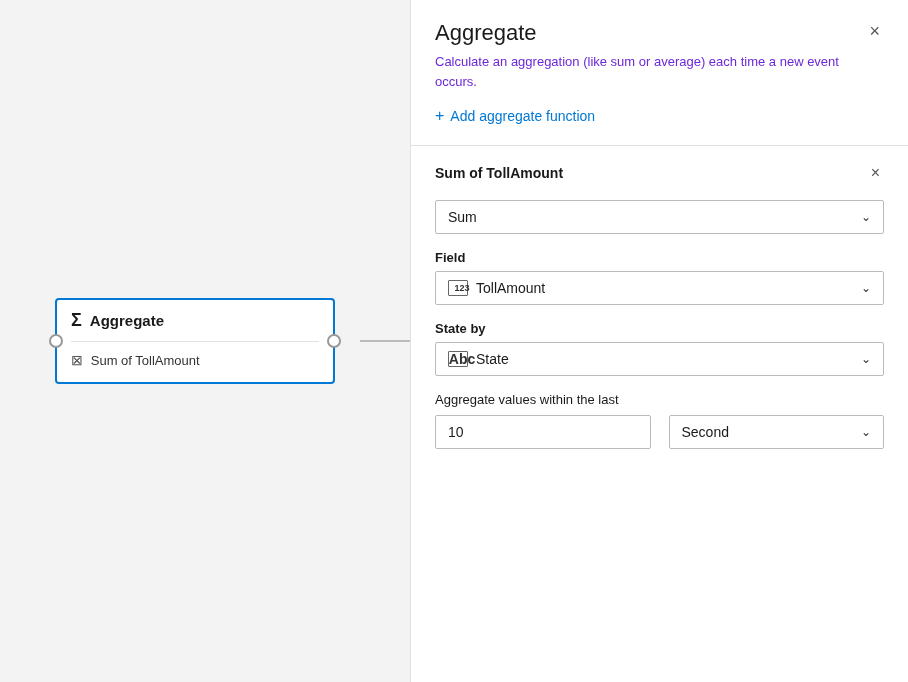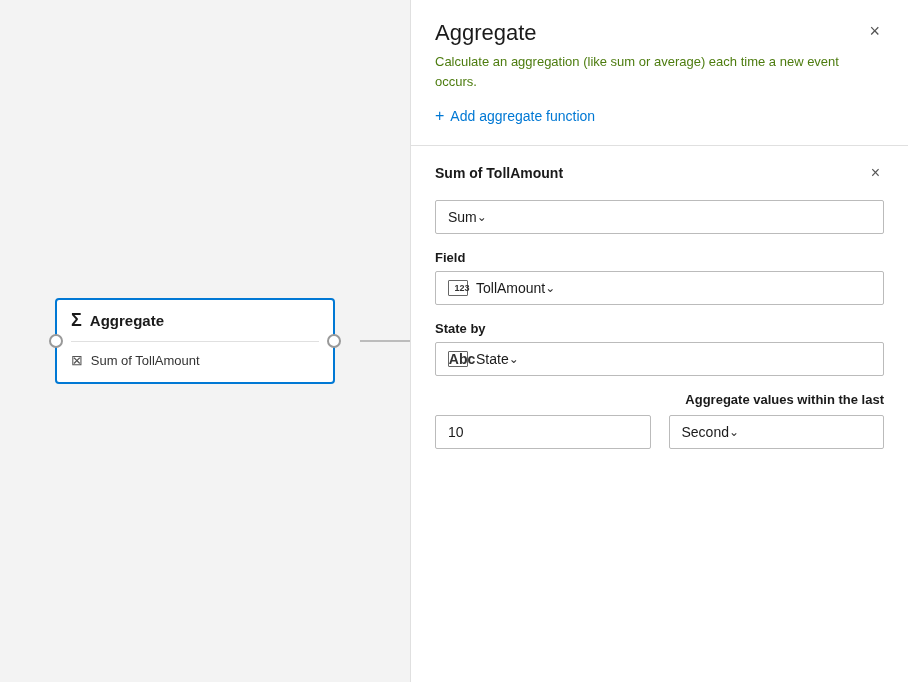--- a/index.html
+++ b/index.html
@@ -132,21 +132,21 @@
       cursor: pointer;
       font-size: 18px;
       color: #555;
       padding: 2px 4px;
       line-height: 1;
     }
 
     .panel-description {
       padding: 0 24px 16px 24px;
       font-size: 13px;
-      color: #4d7c0f;
+      color: #6d28d9;
       line-height: 1.5;
     }
 
     .add-function-btn {
       display: flex;
       align-items: center;
       gap: 6px;
       margin: 0 24px 20px 24px;
       background: none;
       border: none;
@@ -210,20 +210,21 @@
     .dropdown {
       width: 100%;
       border: 1px solid #bbb;
       border-radius: 2px;
       padding: 8px 12px;
       font-size: 14px;
       color: #1a1a1a;
       background: #fff;
       display: flex;
       align-items: center;
+      justify-content: space-between;
       cursor: pointer;
     }
 
     .dropdown-value {
       display: flex;
       align-items: center;
       gap: 8px;
       font-size: 14px;
       color: #1a1a1a;
     }
@@ -267,25 +268,24 @@
       border: 1px solid #bbb;
       border-radius: 2px;
       padding: 8px 12px;
       font-size: 14px;
       color: #1a1a1a;
       background: #fff;
     }
 
     .aggregate-label {
       font-size: 13px;
-      font-weight: 700;
+      font-weight: 400;
       color: #1a1a1a;
       margin-bottom: 8px;
       display: block;
-      text-align: right;
     }
   </style>
 </head>
 <body>
 
 <div class="canvas-area">
   <div class="aggregate-node">
     <div class="connector-left"></div>
     <div class="node-title">
       <span class="sigma-icon">Σ</span>

